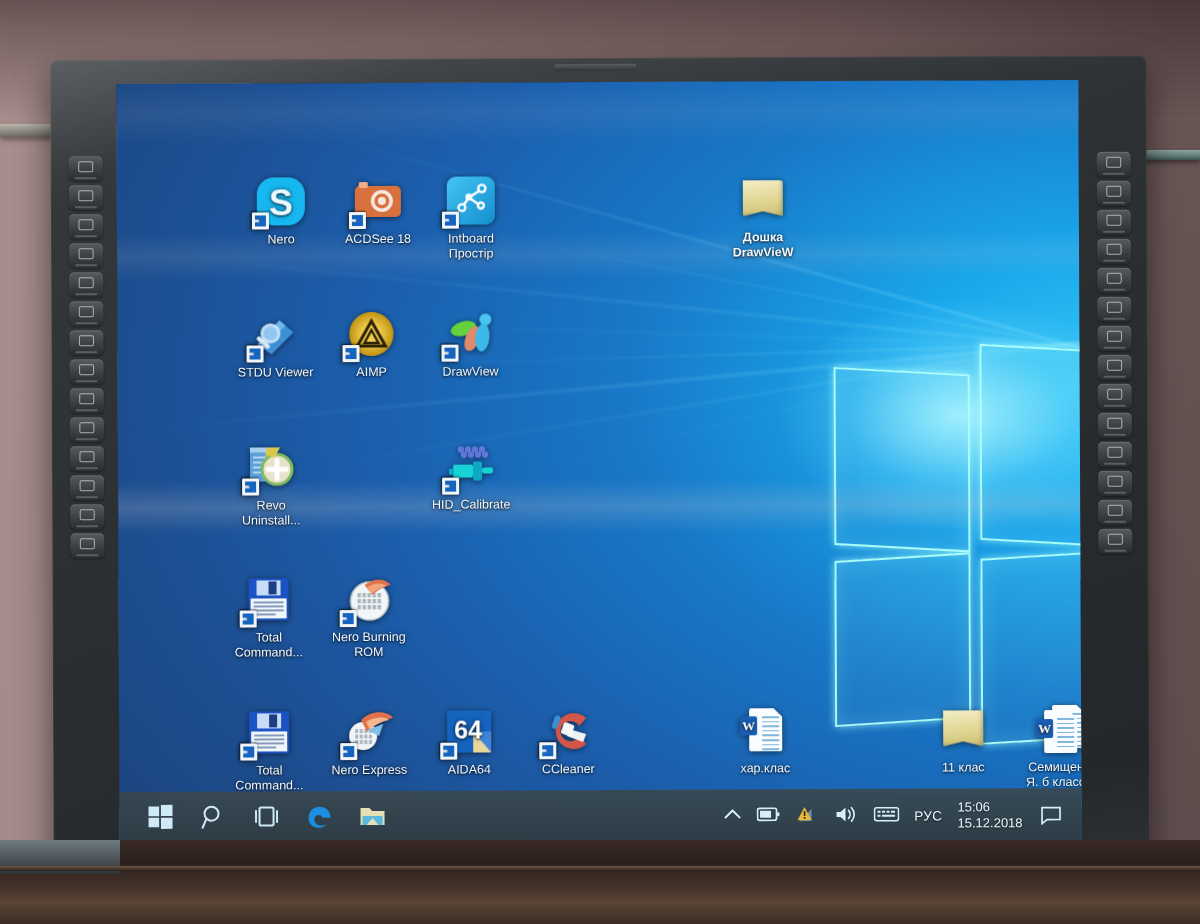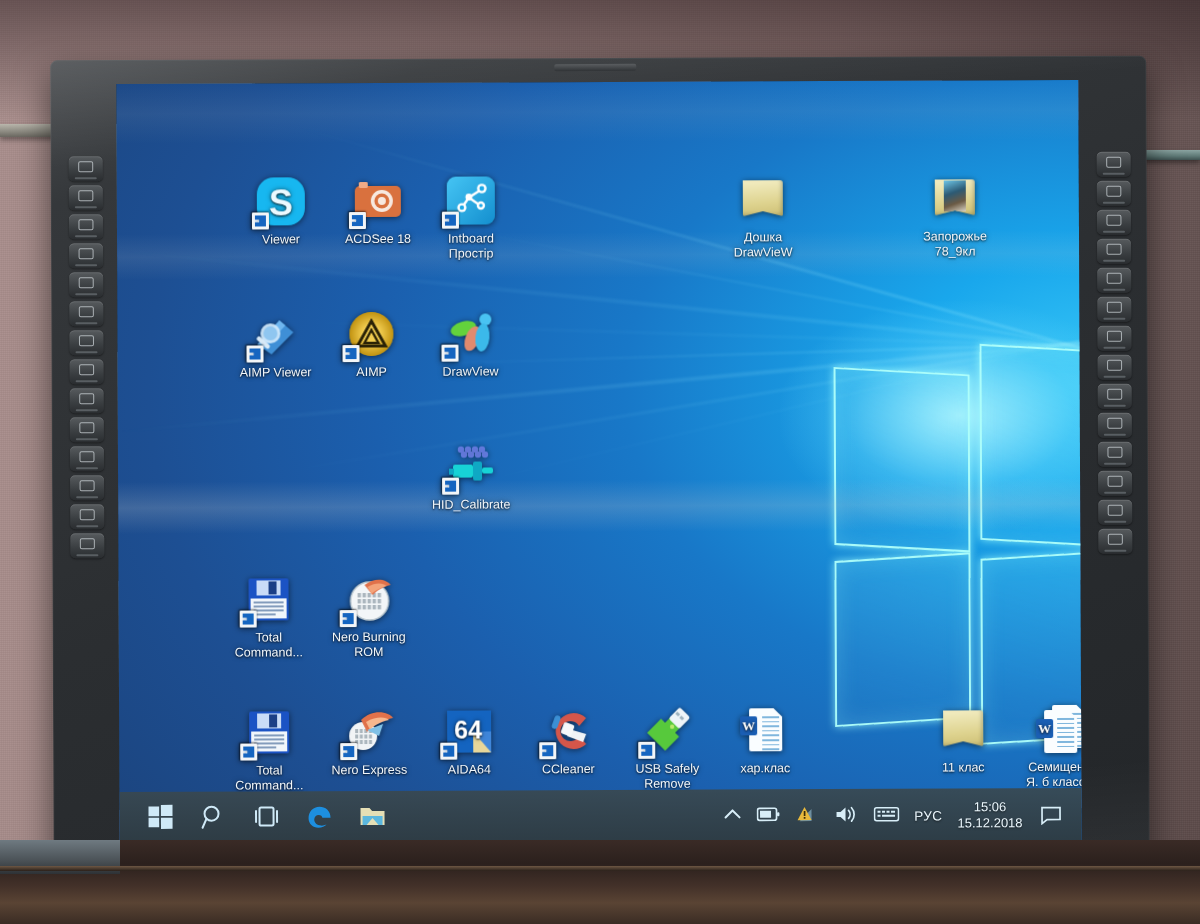--- a/index.html
+++ b/index.html
@@ -174,21 +174,21 @@
   #taskbar{
     position:absolute; left:0; bottom:0; width:100%; height:54px;
     background:linear-gradient(180deg, rgba(58,72,78,.90), rgba(46,58,63,.94));
     display:flex; align-items:center; justify-content:space-between;
   }
   #tb-left{ display:flex; align-items:center; gap:19px; padding-left:24px; }
   #tb-right{ display:flex; align-items:center; gap:15px; padding-right:18px; }
   .tbtn{ width:34px; height:34px; display:flex; align-items:center; justify-content:center;
          color:#e6f4fb; }
   .tray{ display:flex; align-items:center; justify-content:center; color:#cfe8f3; height:34px; }
-  #clock{ text-align:center; color:#eaf6fc; font-size:13px; line-height:16px; text-shadow:0 1px 2px rgba(0,0,0,.6); }
+  #clock{ color:#eaf6fc; font-size:13px; line-height:16px; text-shadow:0 1px 2px rgba(0,0,0,.6); }
   #lang{ color:#eaf6fc; font-size:13.5px; letter-spacing:.4px; text-shadow:0 1px 2px rgba(0,0,0,.6); }
 
   
   .strip{ position:absolute; top:96px; width:34px; display:flex; flex-direction:column; gap:4px; }
   #strip-left{ left:18px; }
   #strip-right{ right:16px; }
   .skey{
     width:34px; height:25px; border-radius:5px;
     background:linear-gradient(180deg,#575b5e,#3a3e41 58%,#2a2d30);
     box-shadow: inset 0 1px 0 rgba(255,255,255,.12), 0 1px 2px rgba(0,0,0,.45);
@@ -360,21 +360,21 @@
     </div>
 
     <div id="icons">
         <div class="dicon" style="left: 116px; top: 92px;">
           <div class="glyph"><svg width="52" height="52" viewBox="0 0 52 52">
               <rect x="2" y="2" width="48" height="48" rx="17" fill="#17b7f0"></rect>
         <text x="26" y="40" font-family="Liberation Sans,sans-serif" font-size="36" font-weight="bold" fill="#eaf9ff" text-anchor="middle">S</text>
             </svg><span class="shortcut">
               <span class="arr">↗</span>
             </span></div>
-          <span class="lbl">Viewer</span>
+          <span class="lbl">Nero</span>
         </div>
         <div class="dicon" style="left: 213px; top: 92px;">
           <div class="glyph"><svg width="52" height="52" viewBox="0 0 52 52">
               <rect x="3" y="11" width="46" height="31" rx="5" fill="#d9713e"></rect>
         <rect x="7" y="7" width="9" height="6" rx="1.5" fill="#efaa86"></rect>
         <circle cx="30" cy="26" r="11" fill="#f7e9e0"></circle>
               <circle cx="30" cy="26" r="7.5" fill="#d9713e"></circle>
         <circle cx="30" cy="26" r="4" fill="#f7e9e0"></circle>
             </svg><span class="shortcut">
               <span class="arr">↗</span>
@@ -404,49 +404,39 @@
         <g fill="#1ca9e8">
                 <circle cx="17" cy="33" r="2.2"></circle>
                 <circle cx="37" cy="14" r="2.4"></circle>
         <circle cx="36" cy="31" r="1.8"></circle>
               </g>
             </svg><span class="shortcut">
               <span class="arr">↗</span>
             </span></div>
           <span class="lbl">Intboard<br>Простір</span>
         </div>
-        <div class="dicon" style="left: 598px; top: 92px;">
+        <div class="dicon" style="left: 598px; top: 92px; font-weight: bold;">
           <div class="glyph">
             <div class="folder">
               <div class="tab"></div>
             </div>
           </div>
           <span class="lbl">Дошка<br>DrawVieW</span>
-        </div>
-        <div class="dicon" style="left: 790px; top: 92px;">
-          <div class="glyph">
-            <div class="folder">
-        <div class="tab"></div>
-        <div style="position:absolute;left:9px;top:1px;width:22px;height:31px;
-          background:linear-gradient(160deg,#6ec6e8,#2c5a74 40%,#6b5a44 70%,#d8d2c4);"></div>
-            </div>
-          </div>
-          <span class="lbl">Запорожье<br>78_9кл</span>
         </div>
         <div class="dicon" style="left: 110px; top: 225px;">
           <div class="glyph"><svg width="52" height="52" viewBox="0 0 52 52">
               <path d="M8 36 L30 12 L44 24 L22 46 Z" fill="#3f8fd6"></path>
         <path d="M8 36 L30 12 L36 17 L14 41 Z" fill="#6fb6ef"></path>
         <circle cx="21" cy="25" r="10" fill="#cfe8fb" opacity=".92"></circle>
         <circle cx="21" cy="25" r="7" fill="#8fc6f0"></circle>
         <rect x="6" y="32" width="16" height="4.5" rx="2" fill="#d7e9f7" transform="rotate(42 14 34)"></rect>
             </svg><span class="shortcut">
               <span class="arr">↗</span>
             </span></div>
-          <span class="lbl">AIMP Viewer</span>
+          <span class="lbl">STDU Viewer</span>
         </div>
         <div class="dicon" style="left: 206px; top: 225px;">
           <div class="glyph"><svg width="52" height="52" viewBox="0 0 52 52">
               <circle cx="26" cy="26" r="22" fill="#e0b01c"></circle>
         <circle cx="26" cy="26" r="22" fill="url(#ga)" opacity=".55"></circle>
         <defs>
                 <radialGradient id="ga">
                   <stop offset=".4" stop-color="#ffe37a"></stop>
         <stop offset="1" stop-color="#a87a06"></stop>
                 </radialGradient>
@@ -461,20 +451,36 @@
         <div class="dicon" style="left: 305px; top: 225px;">
           <div class="glyph"><svg width="52" height="52" viewBox="0 0 52 52">
               <circle cx="41" cy="12" r="6" fill="#49c3f2"></circle>
         <ellipse cx="19" cy="21" rx="13" ry="7" fill="#63d23c" transform="rotate(-16 19 21)"></ellipse>
         <ellipse cx="28" cy="31" rx="7" ry="13" fill="#e08a6e" transform="rotate(22 28 31)"></ellipse>
         <ellipse cx="38" cy="30" rx="7" ry="14" fill="#3bb9ea" transform="rotate(6 38 30)"></ellipse>
             </svg><span class="shortcut">
               <span class="arr">↗</span>
             </span></div>
           <span class="lbl">DrawView</span>
+        </div>
+        <div class="dicon" style="left: 105px; top: 358px;">
+          <div class="glyph"><svg width="52" height="52" viewBox="0 0 52 52">
+              <rect x="5" y="6" width="26" height="34" fill="#5ba0d8"></rect>
+        <rect x="5" y="6" width="26" height="5" fill="#a8cfee"></rect>
+        <g stroke="#cfe6f7" stroke-width="1.3">
+        <path d="M8 16h20M8 21h20M8 26h20M8 31h20"></path>
+              </g>
+        <circle cx="32" cy="28" r="15" fill="#e8e2cb"></circle>
+        <circle cx="32" cy="28" r="15" fill="none" stroke="#7fbb5e" stroke-width="3"></circle>
+        <path d="M32 19v18M23 28h18" stroke="#fff" stroke-width="5" stroke-linecap="round"></path>
+        <path d="M22 6 L35 6 L30 16 L20 14 Z" fill="#d9c84e"></path>
+            </svg><span class="shortcut">
+              <span class="arr">↗</span>
+            </span></div>
+          <span class="lbl">Revo<br>Uninstall...</span>
         </div>
         <div class="dicon" style="left: 305px; top: 358px;">
           <div class="glyph"><svg width="52" height="52" viewBox="0 0 52 52">
               <g fill="#6f7fe8" opacity=".85">
         <circle cx="16" cy="9" r="3.2"></circle>
                 <circle cx="19" cy="14" r="3.2"></circle>
                 <circle cx="23" cy="9" r="3.2"></circle>
                 <circle cx="26" cy="14" r="3.2"></circle>
                 <circle cx="30" cy="9" r="3.2"></circle>
                 <circle cx="33" cy="14" r="3.2"></circle>
@@ -586,32 +592,20 @@
           <div class="glyph"><svg width="52" height="52" viewBox="0 0 52 52">
               <path d="M44 13 A18 18 0 1 0 44 39 L37 31 A10 10 0 1 1 37 21 Z" fill="#d4564a"></path>
         <path d="M27 24 L44 29 L41 37 L25 31 Z" fill="#f0f3f6"></path>
         <rect x="20" y="18" width="11" height="12" rx="2" fill="#f6f8fa" transform="rotate(20 25 24)"></rect>
         <rect x="11" y="10" width="6" height="14" rx="3" fill="#3b8fd4" transform="rotate(20 14 17)"></rect>
             </svg><span class="shortcut">
               <span class="arr">↗</span>
             </span></div>
           <span class="lbl">CCleaner</span>
         </div>
-        <div class="dicon" style="left: 500px; top: 623px;">
-          <div class="glyph"><svg width="52" height="52" viewBox="0 0 52 52">
-              <path d="M6 28 L20 14 L24 18 L30 12 L40 22 L34 28 L38 32 L24 46 Z" fill="#57c93c"></path>
-        <rect x="31" y="5" width="15" height="16" rx="2.5" fill="#eef4f8" transform="rotate(45 38 13)"></rect>
-        <rect x="35" y="8" width="4" height="3" fill="#9fb3bf" transform="rotate(45 37 9)"></rect>
-        <rect x="39" y="12" width="4" height="3" fill="#9fb3bf" transform="rotate(45 41 13)"></rect>
-        <circle cx="31" cy="22" r="2.2" fill="#b7e96a"></circle>
-            </svg><span class="shortcut">
-              <span class="arr">↗</span>
-            </span></div>
-          <span class="lbl">USB Safely<br>Remove</span>
-        </div>
         <div class="dicon" style="left: 598px; top: 623px;">
           <div class="glyph">
             <div class="doc">
           <div class="lines">
                 <i></i>
                 <i></i>
                 <i></i>
                 <i></i>
                 <i></i>
                 <i></i>

